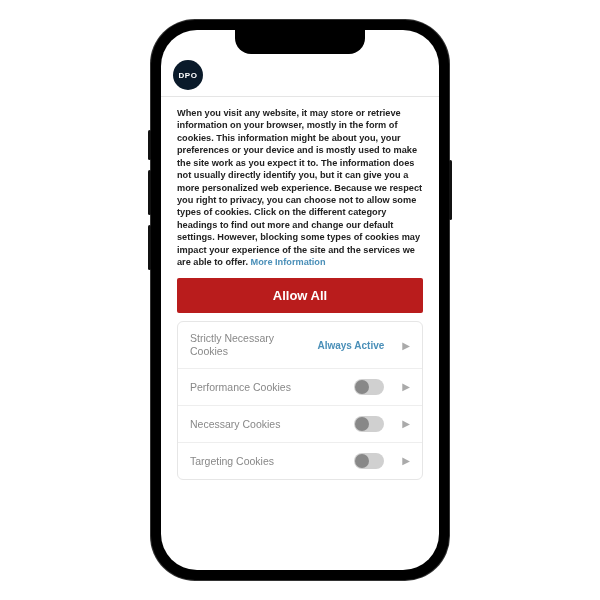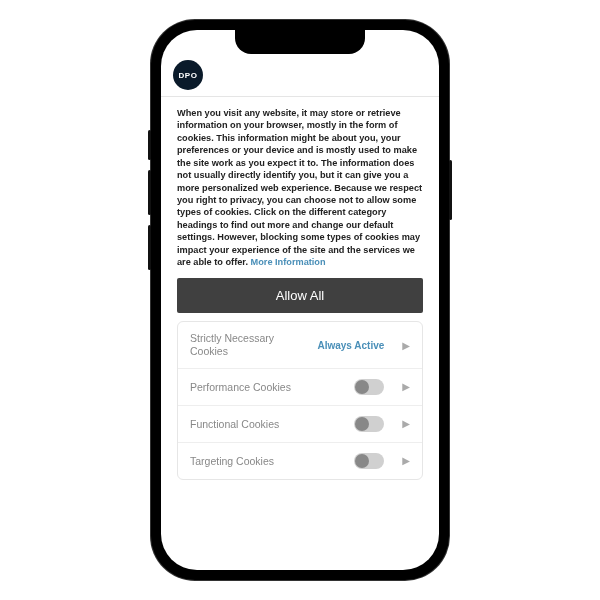--- a/index.html
+++ b/index.html
@@ -46,22 +46,22 @@
     display:flex; align-items:center; justify-content:center;
     font-size: 8px; font-weight:700; letter-spacing:.5px;
   }
   .brand { font-size: 10px; font-weight: 700; color: #2a3d5a; line-height:1.2; }
   .main { padding: 10px 16px 0 16px; }
   .title { font-size: 15px; color:#333; margin-bottom: 4px; }
   .desc { font-size: 9.2px; color:#222; line-height:1.35; font-weight:600; }
   .more-link { color:#4a8fb8; font-weight:600; text-decoration:none; }
   .allow-btn {
     margin-top: 10px; width:100%;
-    background:#404040; color:#fff; border:none;
-    padding: 10px 0; font-size: 13px; font-weight:400;
+    background:#b91c1c; color:#fff; border:none;
+    padding: 10px 0; font-size: 13px; font-weight:700;
     border-radius:2px; cursor:pointer;
   }
   .section-title {
     margin-top: 26px; font-size: 13px; color:#888; font-weight:400;
   }
   .pref-box {
     border:1px solid #e6e6e6; border-radius:6px;
     margin-top:8px;
   }
   .pref-row {
@@ -124,21 +124,21 @@
 
           <div class="pref-row">
             <span>Performance Cookies</span>
             <div class="right">
               <span class="toggle"></span>
               <span class="chev">▶</span>
             </div>
           </div>
 
           <div class="pref-row">
-            <span>Functional  Cookies</span>
+            <span>Necessary  Cookies</span>
             <div class="right">
               <span class="toggle"></span>
               <span class="chev">▶</span>
             </div>
           </div>
 
           <div class="pref-row">
             <span>Targeting Cookies</span>
             <div class="right">
               <span class="toggle"></span>

